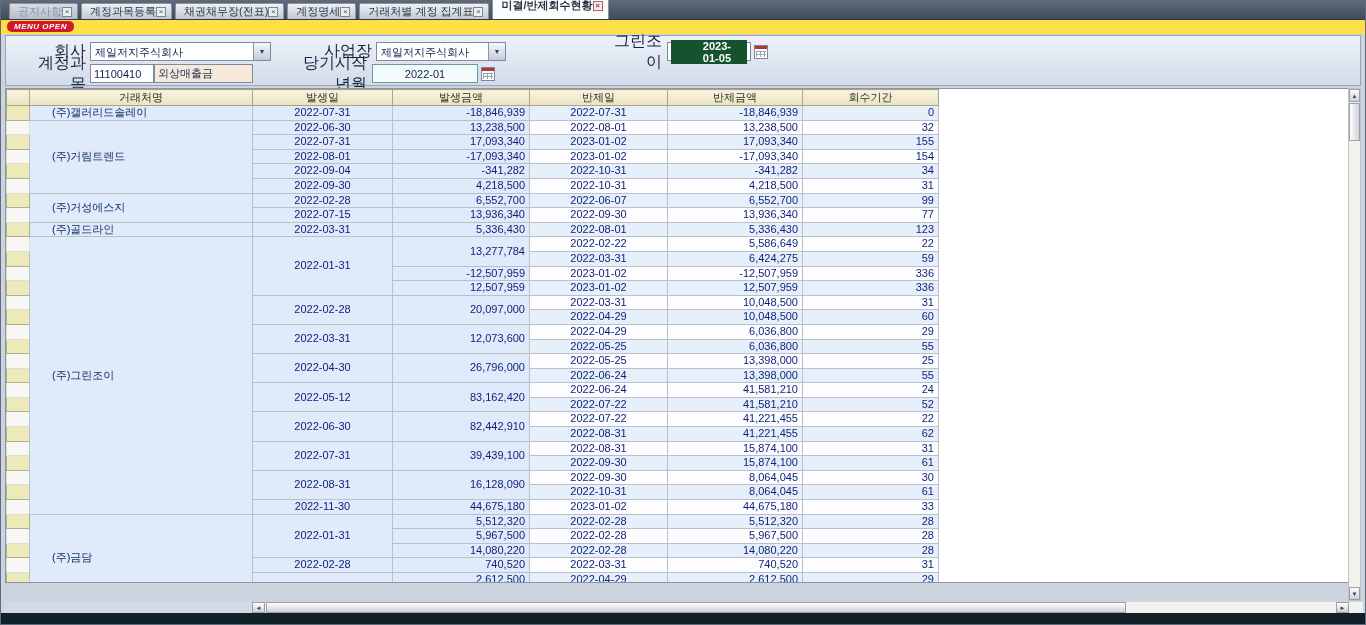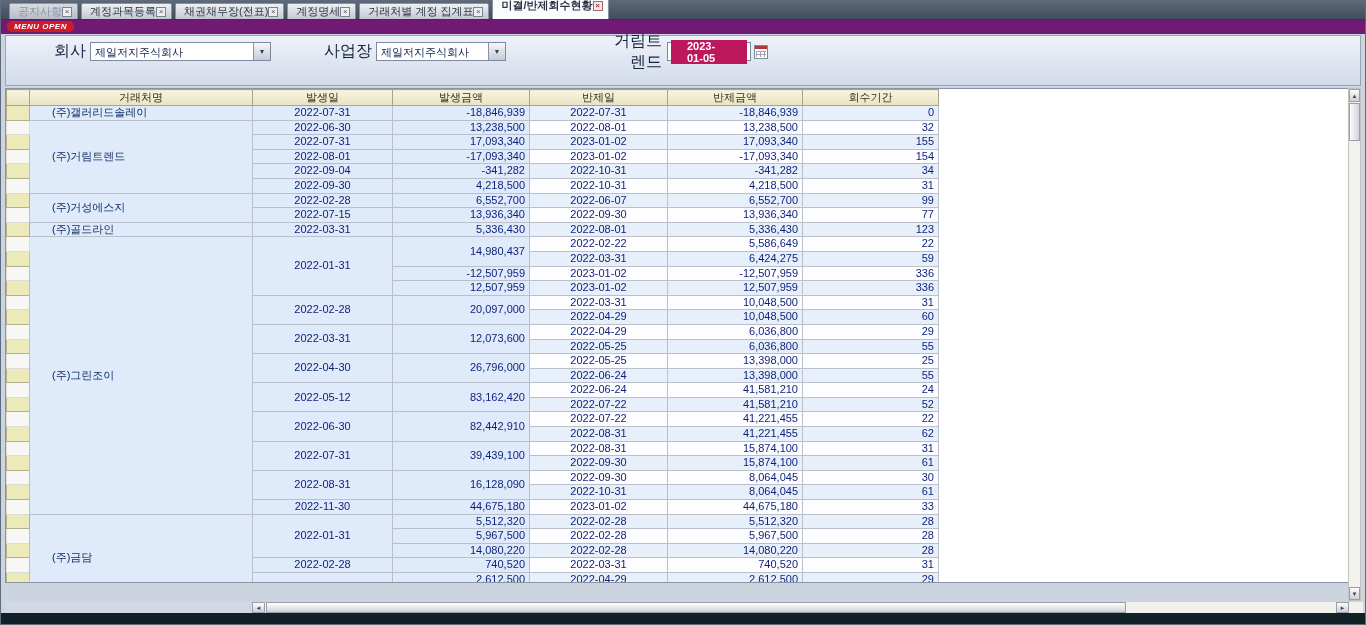--- a/index.html
+++ b/index.html
@@ -14,38 +14,38 @@
   .tab { height:16px; display:flex; align-items:center; padding:0 5px 0 8px;
     font-size:11px; color:#2c3444; background:linear-gradient(#eef1f5,#c2c8d2);
     border:1px solid #8b93a3; border-bottom:none; border-radius:2px 2px 0 0; white-space:nowrap; cursor:default; }
   .tab.disabled { color:#8d95a5; background:linear-gradient(#d8dce2,#b6bcc6); }
   .tab.active { background:#fbfcfe; font-weight:bold; height:28px; }
   .tab-close { width:10px; height:10px; border:1px solid #7c8494; background:#eceef2;
     font-size:8px; line-height:8px; text-align:center; color:#555; }
   .tab.active .tab-close { color:#c22; border-color:#a66; }
 
   
-  .menustrip { position:absolute; top:19px; left:0; right:0; height:14px; background:#701a75; }
+  .menustrip { position:absolute; top:19px; left:0; right:0; height:14px; background:#fde047; }
   .menu-open { position:absolute; top:1px; left:6px; height:11px; padding:0 7px;
     background:#d01a2a; color:#fff; font-size:8px; font-weight:bold; font-style:italic;
     line-height:11px; border-radius:5px; letter-spacing:.5px; cursor:pointer; }
 
   
   .form-panel { position:absolute; top:34px; left:4px; right:4px; height:51px;
     background:linear-gradient(#eef2f9,#d3dbe9); border:1px solid #9aa4b4; }
   .frow { position:absolute; height:19px; display:flex; align-items:center; }
   .flabel { font-size:16px; color:#15233d; text-align:right; display:inline-block; }
   .sel { display:flex; height:19px; border:1px solid #7e8aa0; background:#fff; align-items:stretch; }
   .sel-text { padding:2px 4px; font-size:11px; color:#102050; flex:1; white-space:nowrap; overflow:hidden; }
   .sel-btn { width:17px; background:linear-gradient(#f4f6f9,#c6ccd8); border-left:1px solid #8b93a3;
     display:flex; align-items:center; justify-content:center; font-size:7px; color:#39414f; cursor:pointer; }
   .inp { height:19px; border:1px solid #7e8aa0; background:#fff; font-size:11px; color:#102050;
     display:flex; align-items:center; padding:0 3px; }
   .inp.center { justify-content:center; }
-  .inp .hl { background:#be185d; color:#fff; padding:0 16px; font-weight:bold; }
+  .inp .hl { background:#14532d; color:#fff; padding:0 16px; font-weight:bold;text-align:right; }
   .inp.readonly { background:#f6e9d9; color:#20365e; }
   .inp.month { background:#f2fafa; border-color:#6a9aaa; }
   .cal { width:14px; height:14px; border:1px solid #808898; background:#fff;
     display:inline-block; position:relative; margin-left:3px; cursor:pointer; }
   .cal-top { position:absolute; top:0; left:0; right:0; height:3px; background:#b23838; }
   .cal-grid { position:absolute; top:5px; left:1px; right:1px; bottom:1px;
     background:repeating-linear-gradient(90deg,#9aa2b4 0 1px,transparent 1px 4px),
                repeating-linear-gradient(#9aa2b4 0 1px,transparent 1px 3px); }
 
   
@@ -126,23 +126,40 @@
       <span class="flabel" style="width:56px;">회사</span>
       <div class="sel" style="width:181px; margin-left:4px;">
         <span class="sel-text">제일저지주식회사</span>
         <span class="sel-btn">▼</span>
       </div>
       <span class="flabel" style="width:60px; margin-left:41px;">사업장</span>
       <div class="sel" style="width:130px; margin-left:4px;">
         <span class="sel-text">제일저지주식회사</span>
         <span class="sel-btn">▼</span>
       </div>
-      <span class="flabel" style="width:58px; margin-left:98px;">거림트렌드</span>
+      <span class="flabel" style="width:58px; margin-left:98px;">그린조이</span>
       <div class="inp center" style="width:84px; margin-left:5px;">
         <span class="hl">2023-01-05</span>
+      </div>
+      <span class="cal">
+          <span class="cal-top"></span>
+          <span class="cal-grid"></span>
+        </span>
+    </div>
+    <div class="frow" style="top:28px; left:24px;">
+      <span class="flabel" style="width:56px;">계정과목</span>
+      <div class="inp" style="width:64px; margin-left:4px;">
+        <span>11100410</span>
+      </div>
+      <div class="inp readonly" style="width:99px;">
+        <span>외상매출금</span>
+      </div>
+      <span class="flabel" style="width:76px; margin-left:38px;">당기시작년월</span>
+      <div class="inp month center" style="width:106px; margin-left:5px;">
+        <span>2022-01</span>
       </div>
       <span class="cal">
           <span class="cal-top"></span>
           <span class="cal-grid"></span>
         </span>
     </div>
   </div>
 
   <div class="grid-area">
     <table class="grid">
@@ -240,21 +257,21 @@
             <td class="c-date">2022-03-31</td>
             <td class="c-amt">5,336,430</td>
             <td class="s-date rb">2022-08-01</td>
             <td class="s-amt rb">5,336,430</td>
             <td class="s-days rb">123</td>
           </tr>
           <tr>
             <td class="ind off"></td>
             <td class="c-cust" rowspan="19">(주)그린조이</td>
             <td class="c-date" rowspan="4">2022-01-31</td>
-            <td class="c-amt" rowspan="2">14,980,437</td>
+            <td class="c-amt" rowspan="2">13,277,784</td>
             <td class="s-date rw">2022-02-22</td>
             <td class="s-amt rw">5,586,649</td>
             <td class="s-days rw">22</td>
           </tr>
           <tr>
             <td class="ind"></td>
             <td class="s-date rb">2022-03-31</td>
             <td class="s-amt rb">6,424,275</td>
             <td class="s-days rb">59</td>
           </tr>

